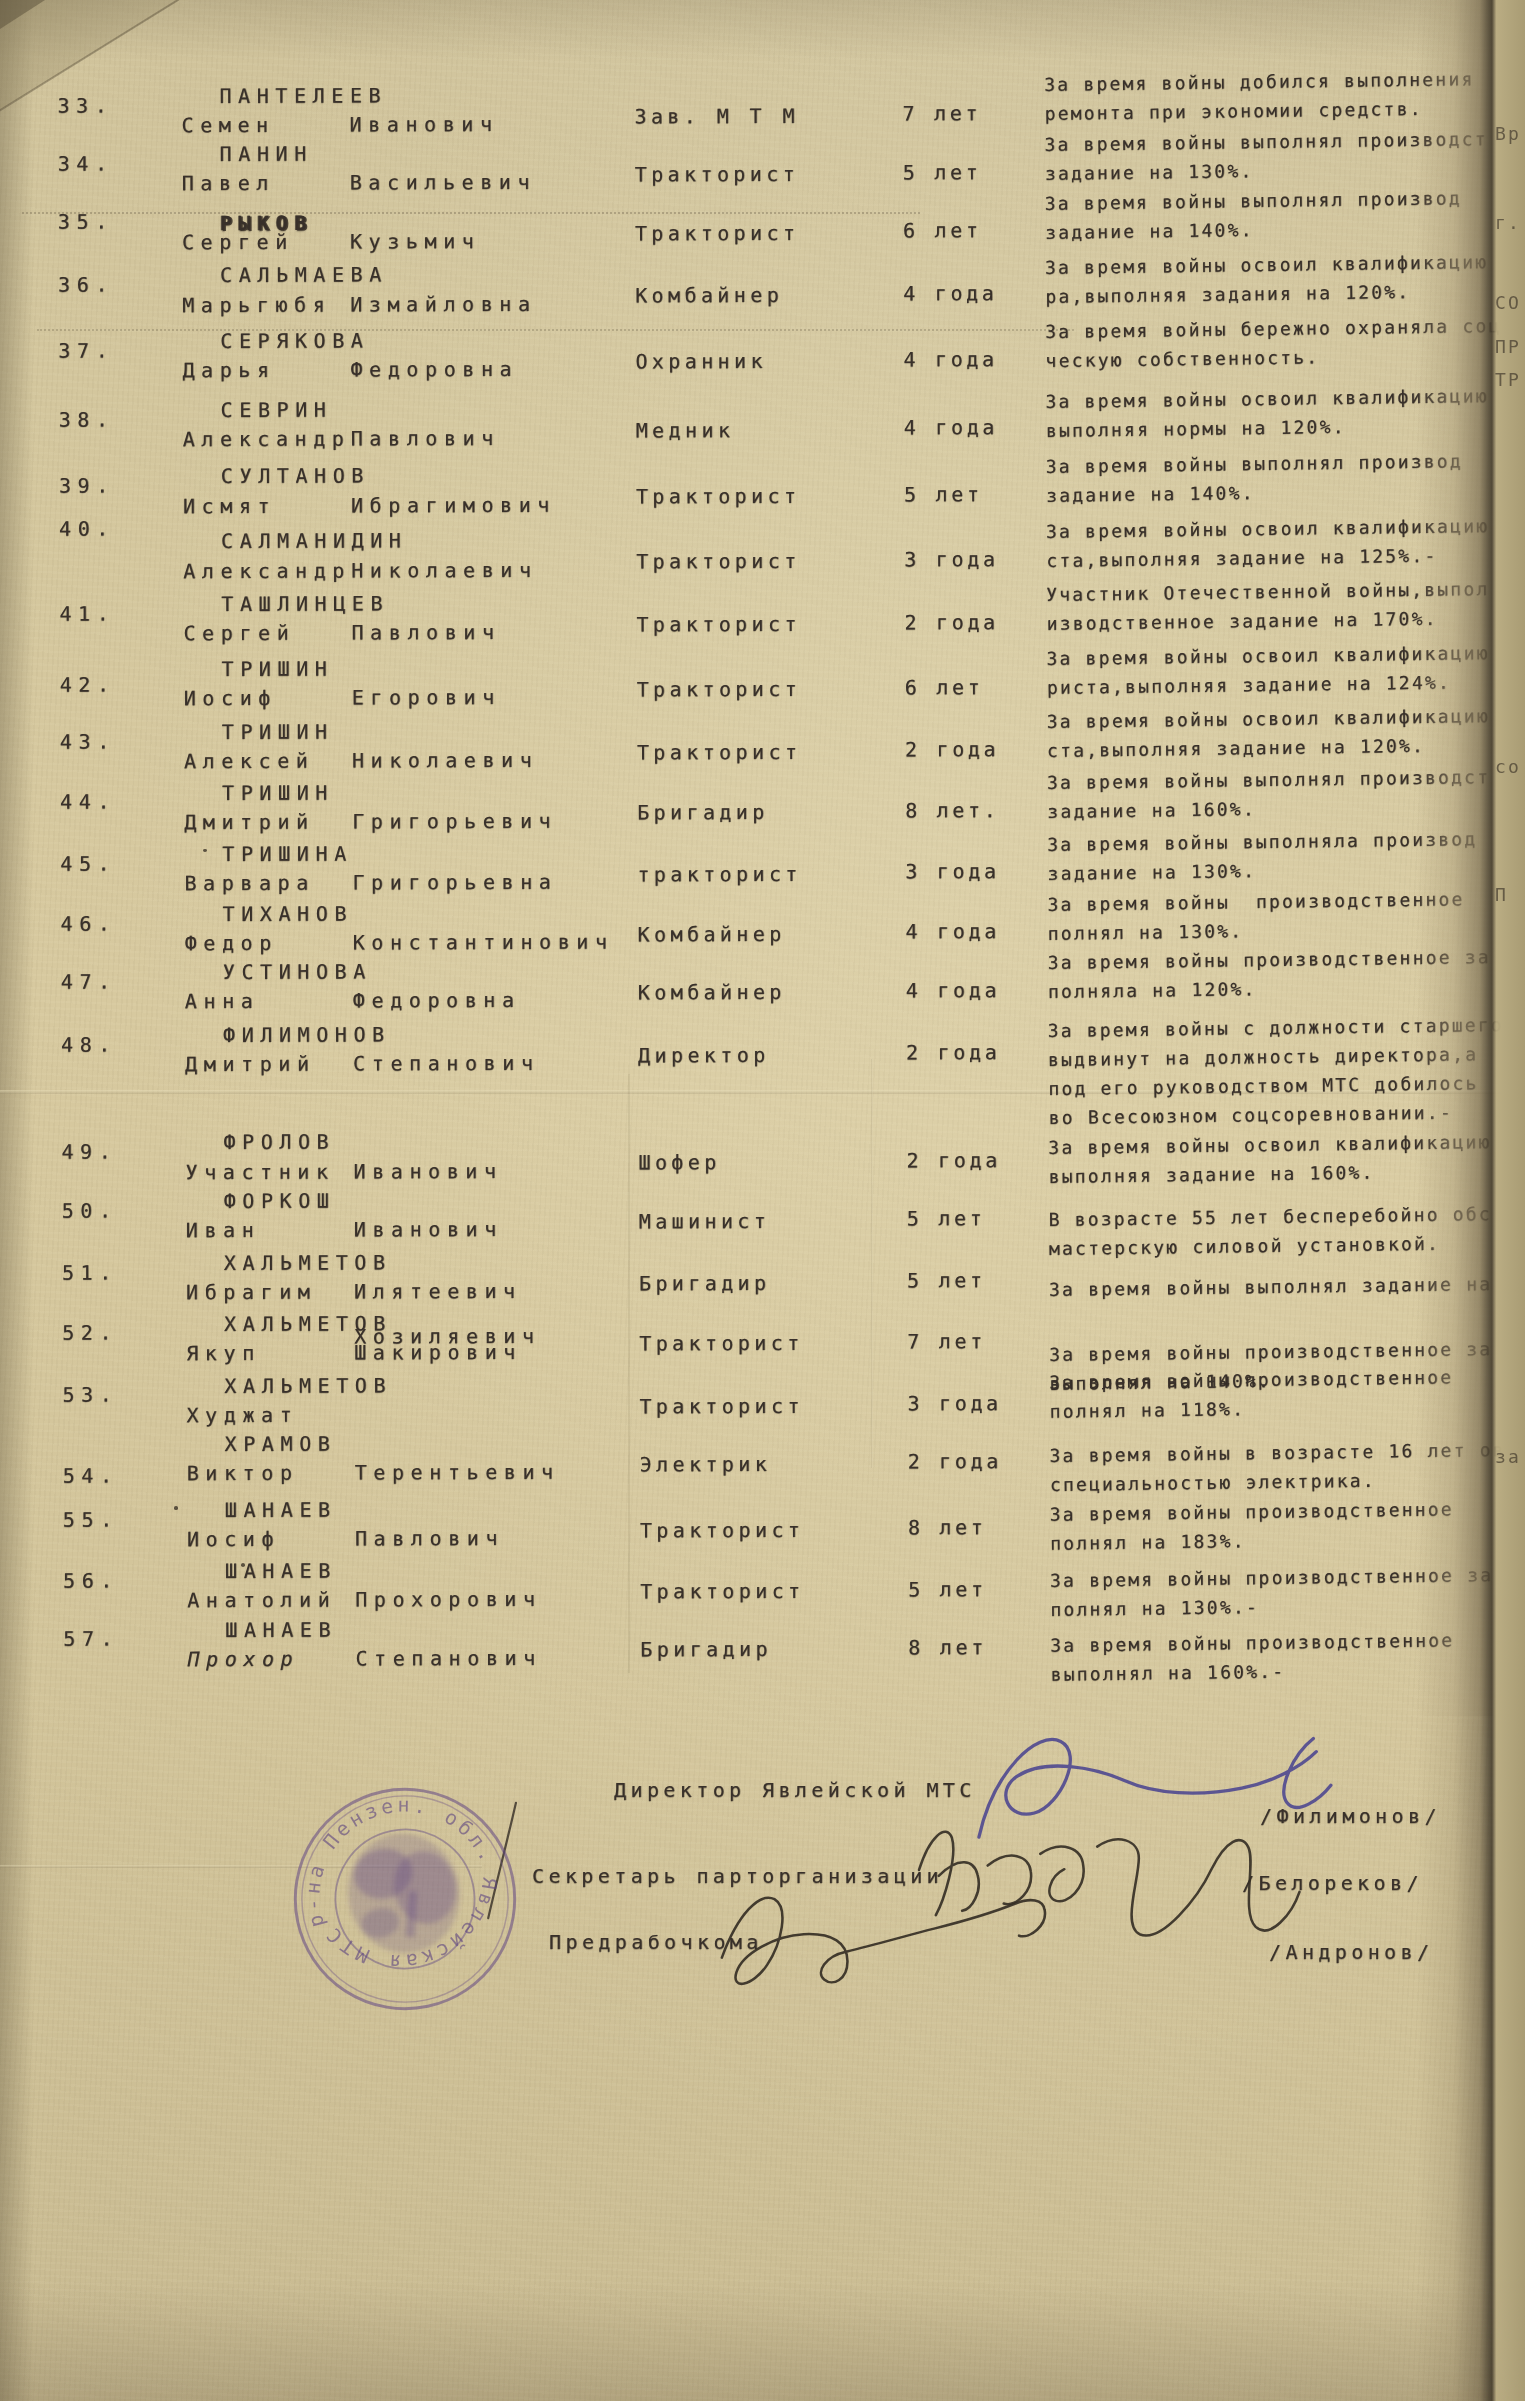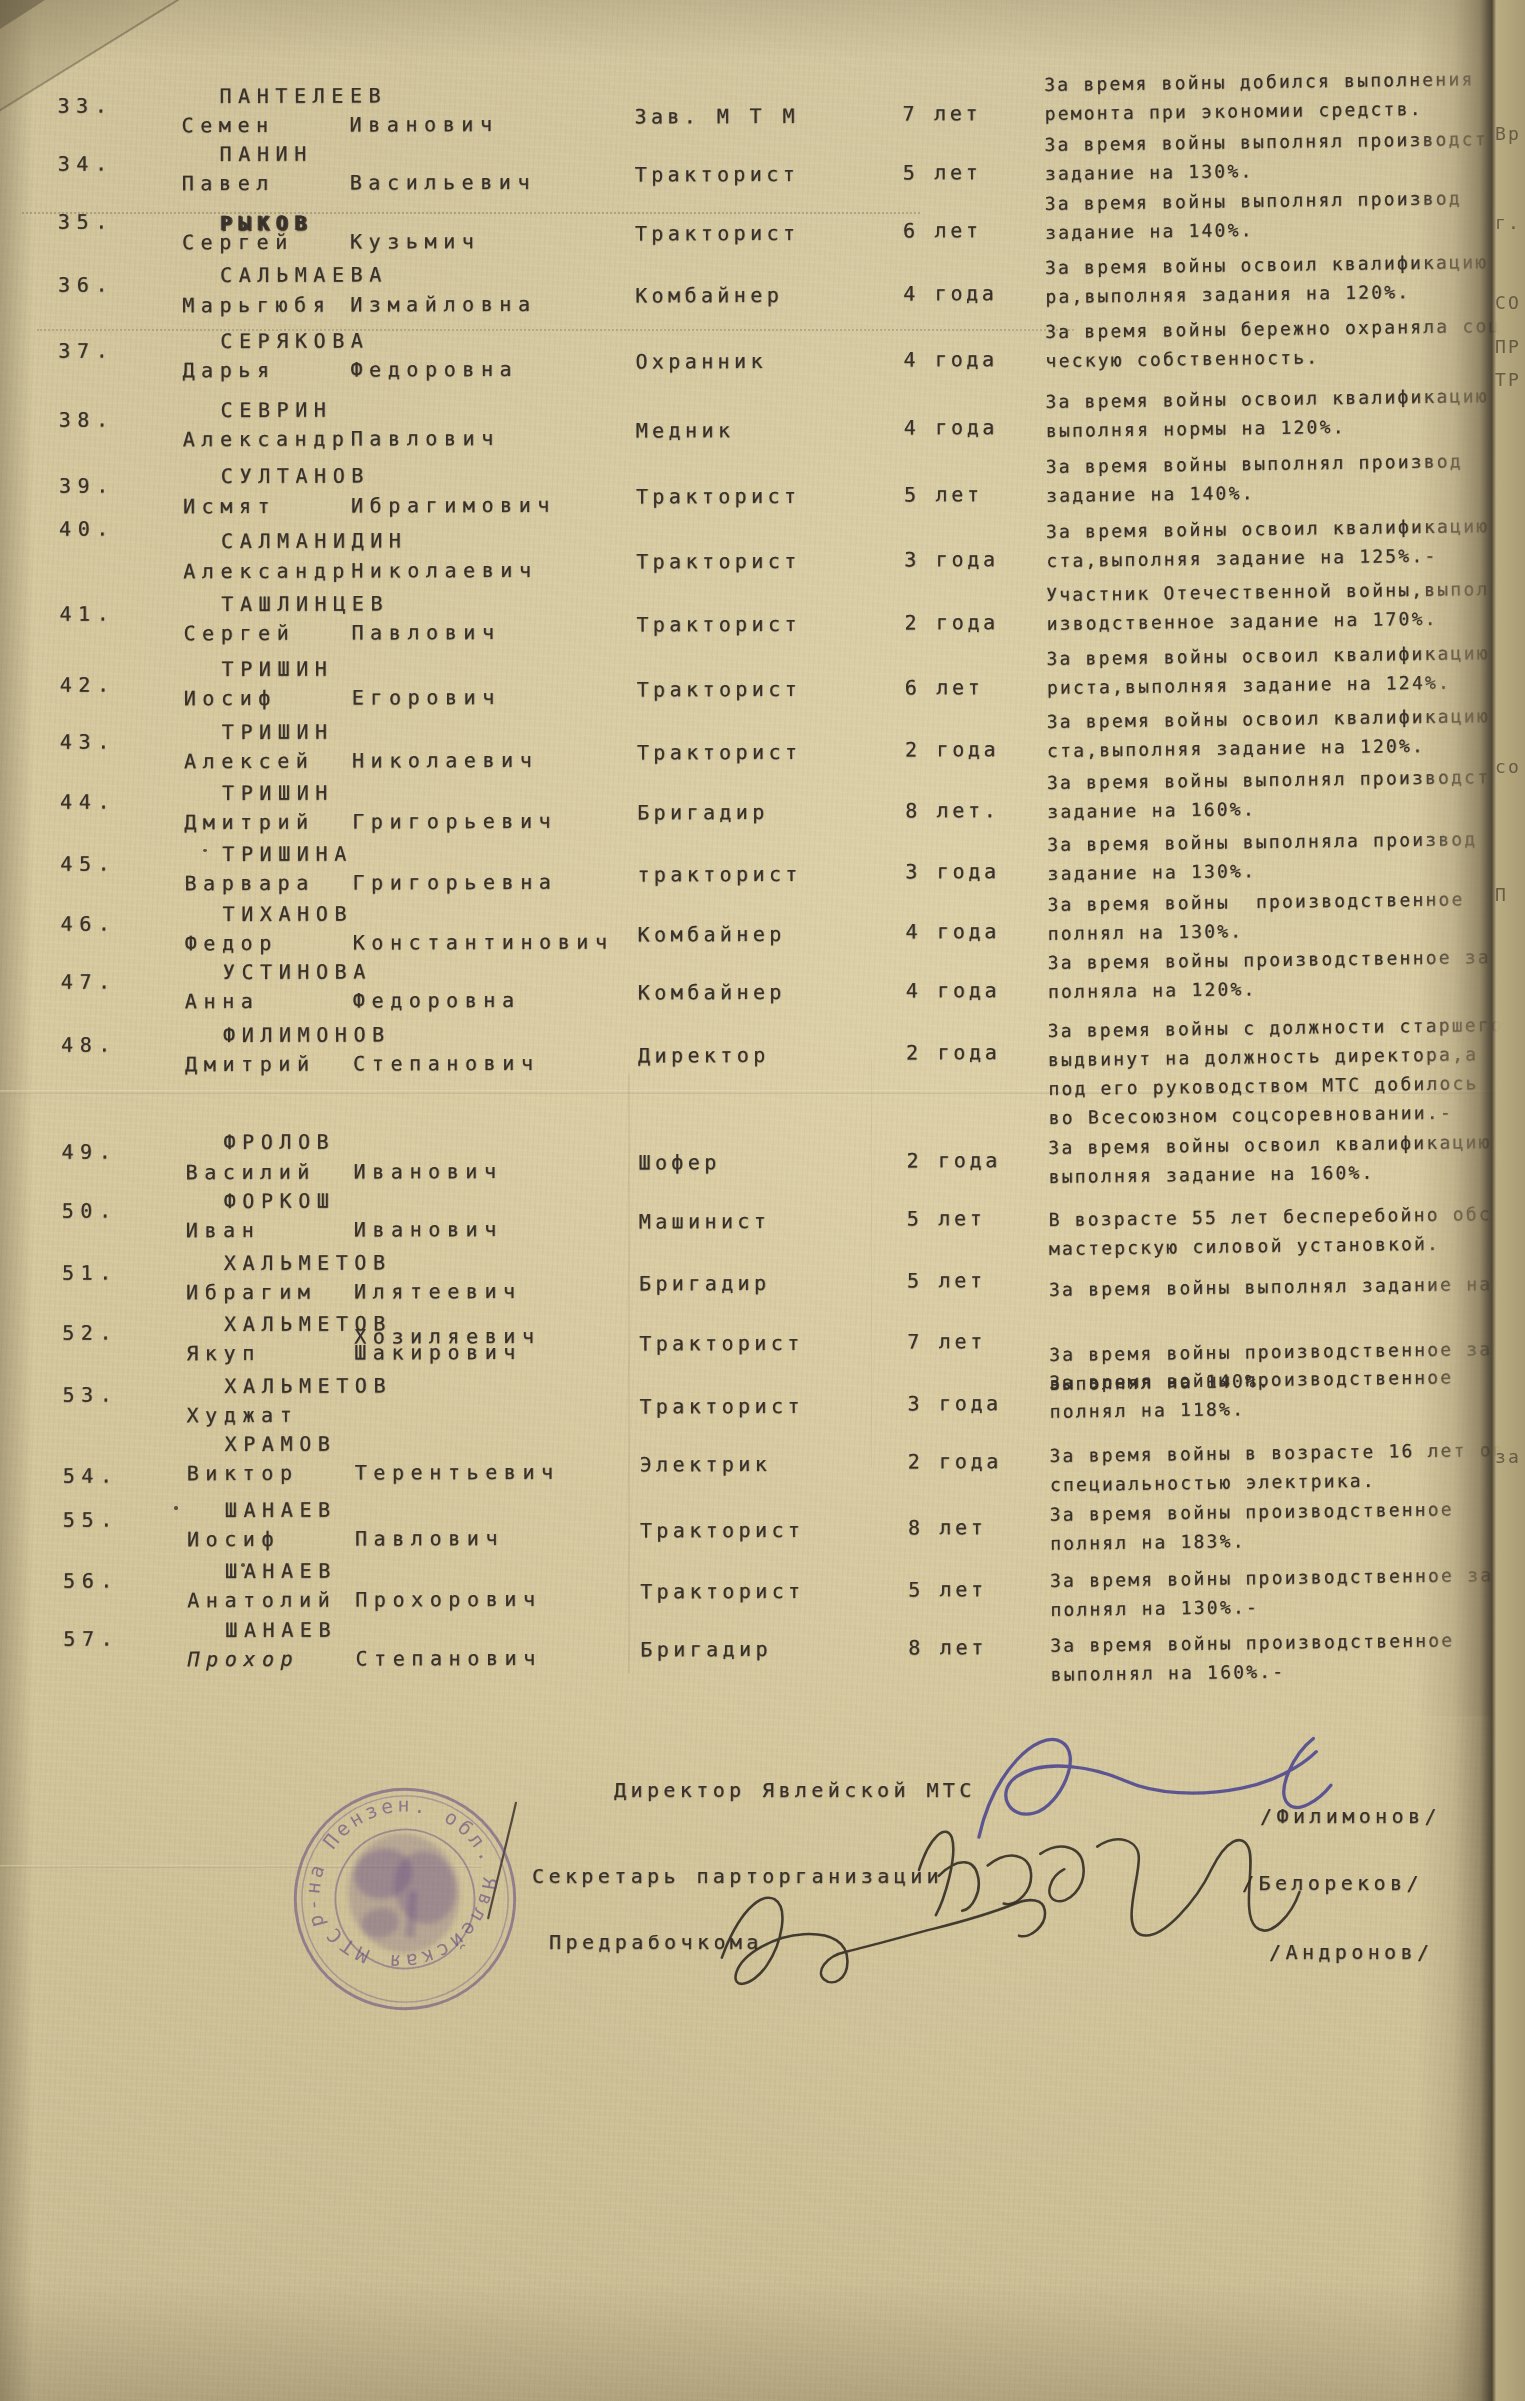--- a/index.html
+++ b/index.html
@@ -231,21 +231,21 @@
       <span class="t surname" style="top: 1021px;">ФИЛИМОНОВ</span>
       <span class="t fname" style="top: 1050px;">Дмитрий</span>
       <span class="t patr" style="top: 1050px;">Степанович</span>
       <span class="t pos" style="top: 1043px;">Директор</span>
       <span class="t years" style="top: 1041px;">2 года</span>
       <div class="desc" style="top: 1015px;"><div>За время войны с должности старшего</div><div>выдвинут на должность директора,а</div><div>под его руководством МТС добилось</div><div>во Всесоюзном соцсоревновании.-</div></div>
     </div>
       <div class="row">
       <span class="t num" style="top: 1137px;">49.</span>
       <span class="t surname" style="top: 1128px;">ФРОЛОВ</span>
-      <span class="t fname" style="top: 1158px;">Василий</span>
+      <span class="t fname" style="top: 1158px;">Участник</span>
       <span class="t patr" style="top: 1158px;">Иванович</span>
       <span class="t pos" style="top: 1150px;">Шофер</span>
       <span class="t years" style="top: 1149px;">2 года</span>
       <div class="desc" style="top: 1132px;"><div>За время войны освоил квалификацию</div><div>выполняя задание на 160%.</div></div>
     </div>
       <div class="row">
       <span class="t num" style="top: 1196px;">50.</span>
       <span class="t surname" style="top: 1187px;">ФОРКОШ</span>
       <span class="t fname" style="top: 1216px;">Иван</span>
       <span class="t patr" style="top: 1216px;">Иванович</span>

